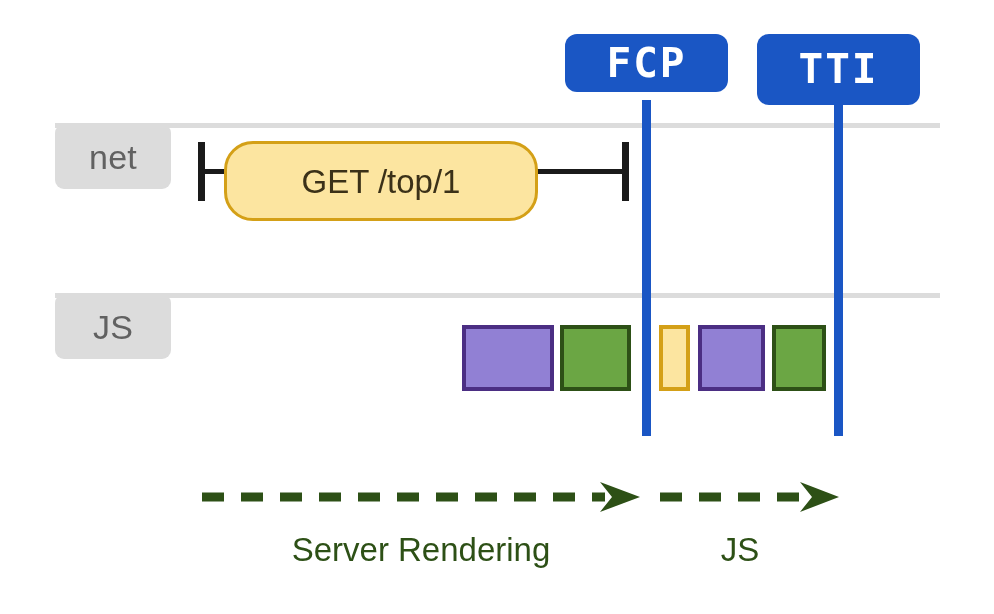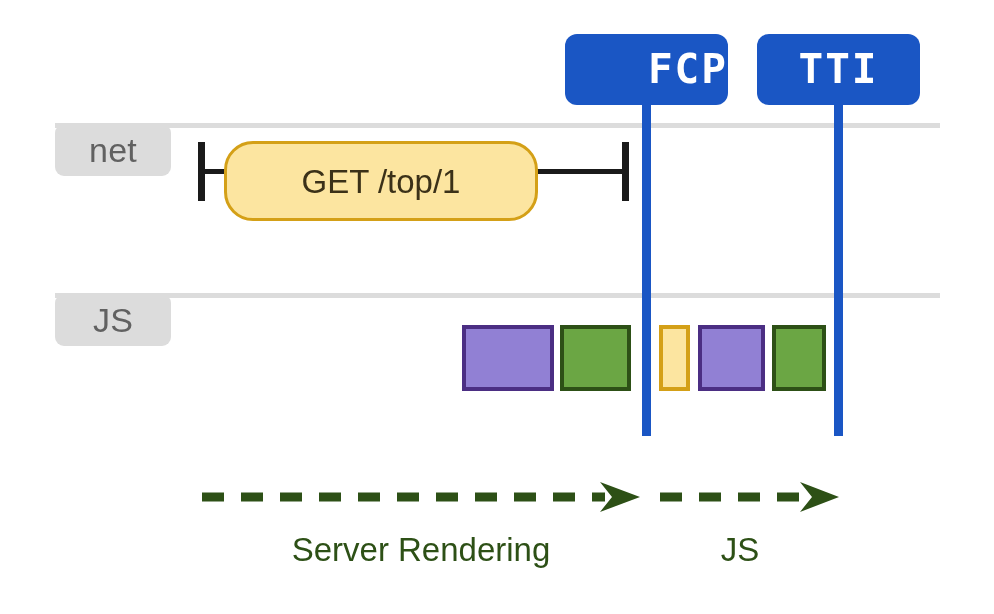--- a/index.html
+++ b/index.html
@@ -28,21 +28,21 @@
     background: #dcdcdc;
   }
   .track-line.net  { top: 123px; }
   .track-line.js   { top: 293px; }
 
   
   .row-chip {
     position: absolute;
     left: 55px;
     width: 116px;
-    height: 52px;
+    height: 65px;
     background: #dcdcdc;
     border-radius: 9px;
     display: flex;
     align-items: center;
     justify-content: center;
     color: #616161;
     font-size: 34px;
     line-height: 1;
     letter-spacing: 0.2px;
   }
@@ -148,21 +148,21 @@
     </div>
   </div>
 
   <div class="task-block purple" style="left:462px; top:325px; width:92px;  height:66px;"></div>
   <div class="task-block green" style="left:560px; top:325px; width:71px;  height:66px;"></div>
   <div class="task-block yellow" style="left:659px; top:325px; width:31px;  height:66px;"></div>
   <div class="task-block purple" style="left:698px; top:325px; width:67px;  height:66px;"></div>
   <div class="task-block green" style="left:772px; top:325px; width:54px;  height:66px;"></div>
 
   <div class="marker-line" style="left:642px; top:100px; height:336px;"></div>
-  <div class="marker-badge" style="left:565px; top:34px; width:163px; height:71px;justify-content:flex-end;">
+  <div class="marker-badge" style="left:565px; top:34px; width:163px; height:58px;">
     <span>FCP</span>
   </div>
 
   <div class="marker-line" style="left:834px; top:100px; height:336px;"></div>
   <div class="marker-badge" style="left:757px; top:34px; width:163px; height:71px;">
     <span>TTI</span>
   </div>
 
   <div class="phase-arrow" style="left:200px; top:480px;">
     <svg width="445" height="34" viewBox="0 0 445 34" xmlns="http://www.w3.org/2000/svg">

